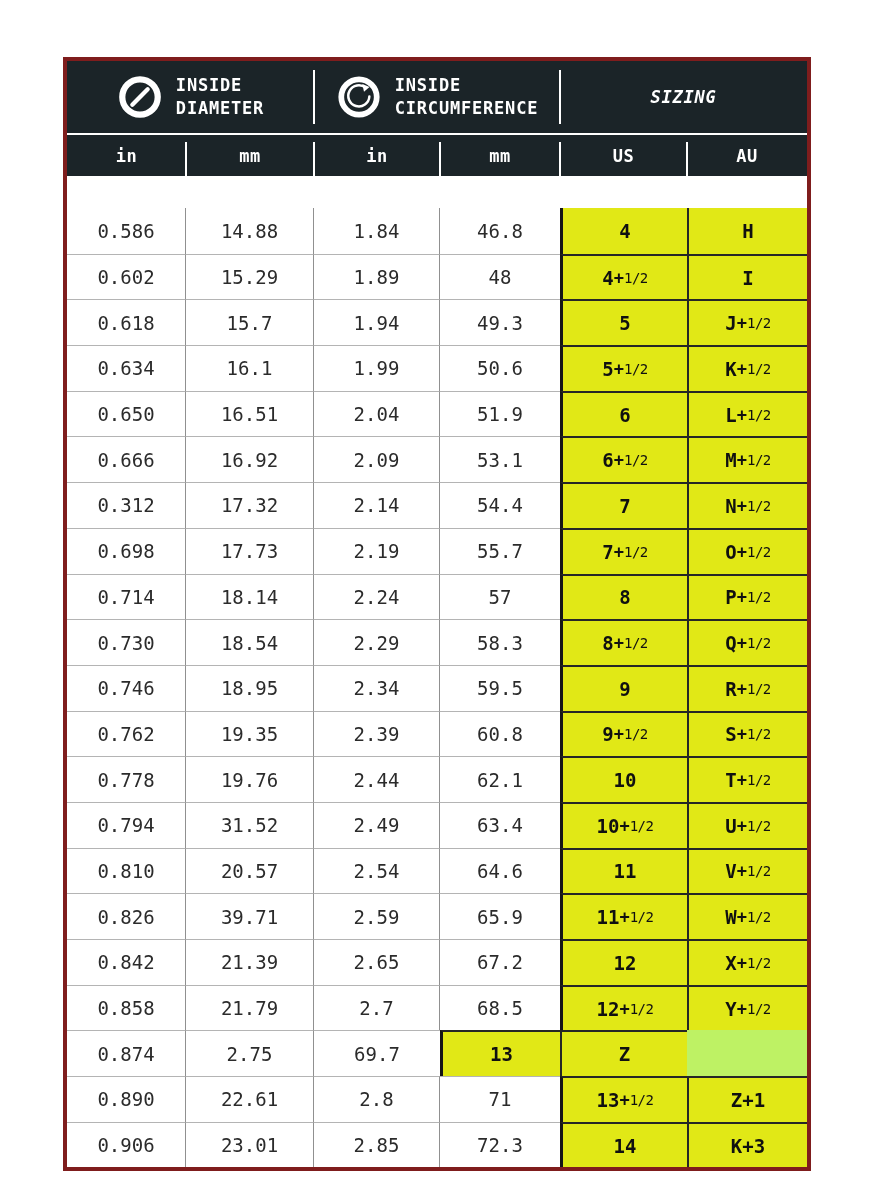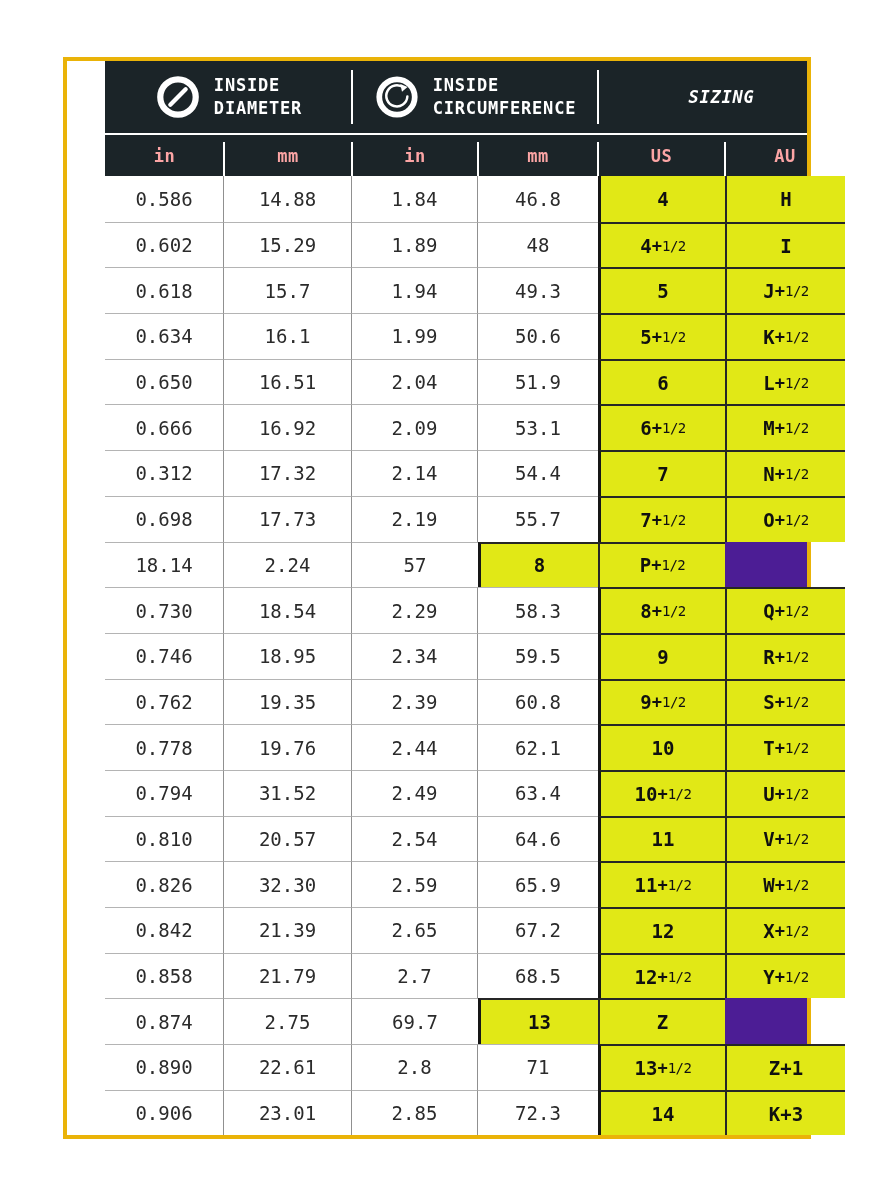--- a/index.html
+++ b/index.html
@@ -14,23 +14,22 @@
     height: 1200px;
     background: #ffffff;
     overflow: hidden;
   }
   .ring-table {
     position: absolute;
     left: 63px;
     top: 57px;
     width: 748px;
     box-sizing: border-box;
-    border: 4px solid #eab308;
-    background: #ffffff;
-    padding-left: 38px;
+    border: 4px solid #7f1d1d;
+    background: #ffffff;
   }
   
   .thead { background: #1b2428; }
   .group-row {
     display: grid;
     grid-template-columns: 247px 246px 247px;
     height: 72px;
   }
   .group {
     position: relative;
@@ -64,36 +63,36 @@
   .subheader {
     display: grid;
     grid-template-columns: 119px 128px 126px 120px 127px 120px;
     height: 41px;
   }
   .sub-cell {
     position: relative;
     display: flex;
     align-items: center;
     justify-content: center;
-    color: #fca5a5;
+    color: #ffffff;
     font-size: 17px;
     font-weight: bold;
     letter-spacing: 0.5px;
   }
   .sub-cell.sep::after {
     content: "";
     position: absolute;
     right: -1px;
     top: 7px;
     bottom: 0;
     width: 2px;
     background: #ffffff;
   }
   
-  .data-grid { background: #4c1d95; }
+  .data-grid { background: #bef264; margin-top: 32px; }
   .row {
     display: grid;
     grid-template-columns: 119px 128px 126px 120px 127px 120px;
     height: 45.7px;
   }
   .cell {
     display: flex;
     align-items: center;
     justify-content: center;
     box-sizing: border-box;
@@ -281,20 +280,21 @@
             <span class="size-frac">1/2</span>
     </div>
     <div class="cell hl au">
       <span class="size-main">O</span>
             <span class="size-plus">+</span>
             <span class="size-frac">1/2</span>
     </div>
   </div>
 
   <div class="row">
+    <div class="cell white v-line">0.714</div>
     <div class="cell white v-line">18.14</div>
     <div class="cell white v-line">2.24</div>
     <div class="cell white">57</div>
     <div class="cell hl us">
       <span class="size-main">8</span>
     </div>
     <div class="cell hl au">
       <span class="size-main">P</span>
             <span class="size-plus">+</span>
             <span class="size-frac">1/2</span>
@@ -392,21 +392,21 @@
     </div>
     <div class="cell hl au">
       <span class="size-main">V</span>
             <span class="size-plus">+</span>
             <span class="size-frac">1/2</span>
     </div>
   </div>
 
   <div class="row">
     <div class="cell white v-line">0.826</div>
-    <div class="cell white v-line">32.30</div>
+    <div class="cell white v-line">39.71</div>
     <div class="cell white v-line">2.59</div>
     <div class="cell white">65.9</div>
     <div class="cell hl us">
       <span class="size-main">11</span>
             <span class="size-plus">+</span>
             <span class="size-frac">1/2</span>
     </div>
     <div class="cell hl au">
       <span class="size-main">W</span>
             <span class="size-plus">+</span>

